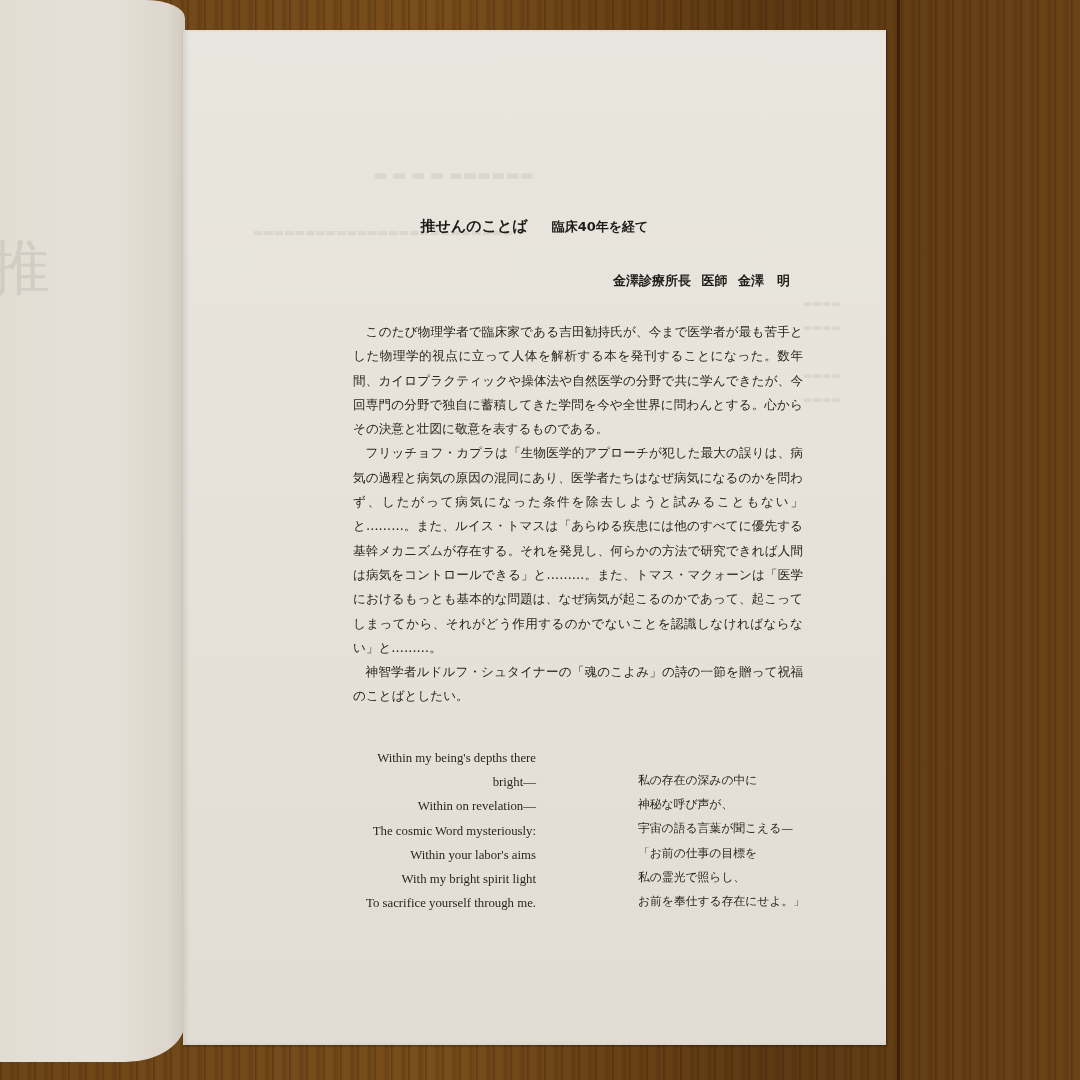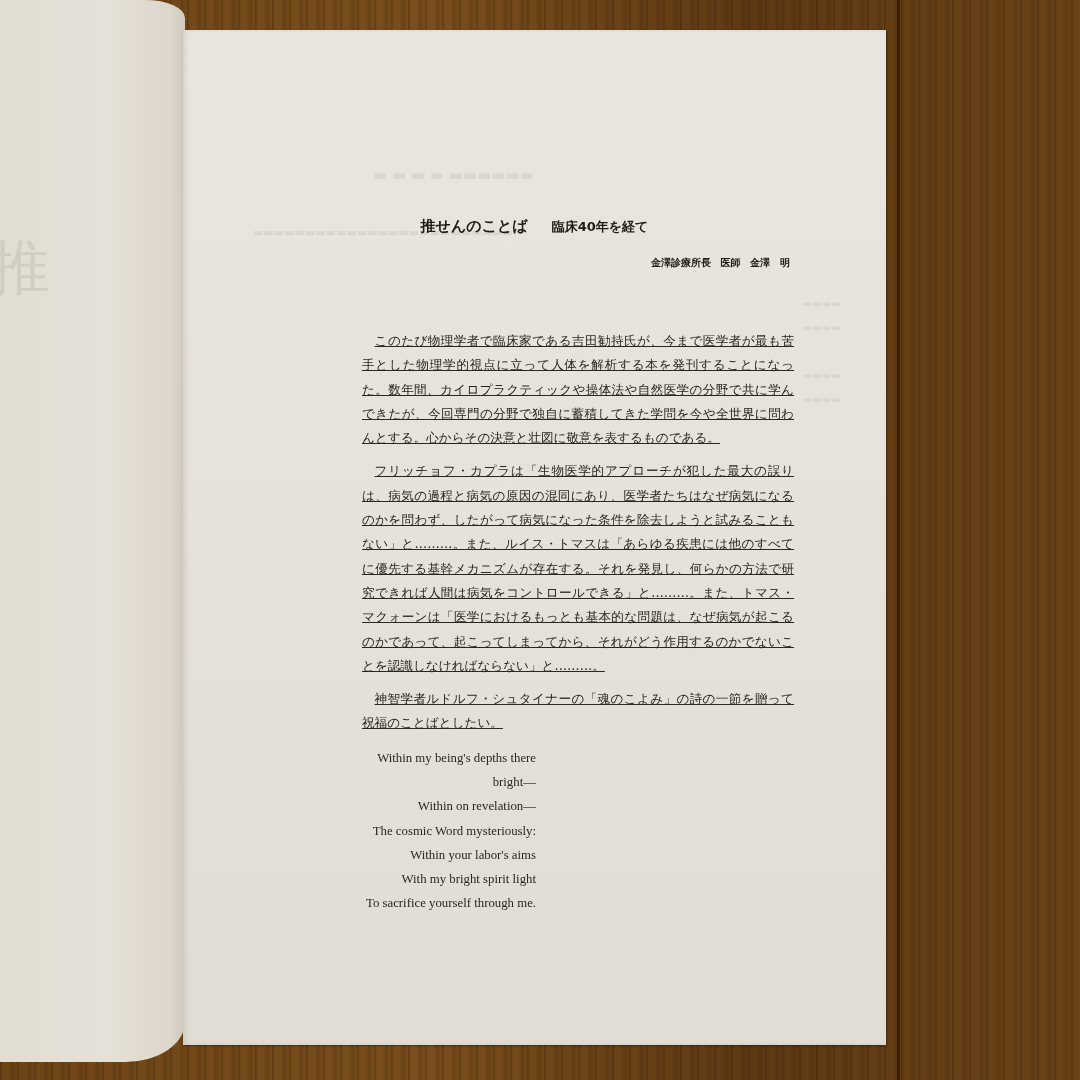--- a/index.html
+++ b/index.html
@@ -28,29 +28,29 @@
     box-shadow: 1px 1px 2px rgba(0,0,0,0.35), inset 3px 0 4px rgba(0,0,0,0.08);
   }
   .ghost { position:absolute; color:rgba(120,115,105,0.12); font-family:"DejaVu Sans", sans-serif; white-space:nowrap; }
   .title {
     position:absolute; top:186px; left:0; width:100%;
     text-align:center; color:#1f1c18; font-family:"DejaVu Sans", sans-serif; font-weight:bold;
   }
   .title .sub { font-size:15px; margin-right:24px; }
   .title .main { font-size:13px; }
   .author {
-    position:absolute; top:226px; right:96px; font-size:10px; font-weight:bold;
+    position:absolute; top:242px; right:96px; font-size:13px; font-weight:bold;
     color:#1f1c18; font-family:"DejaVu Sans", sans-serif; word-spacing:6px;
   }
   .body-text {
     position:absolute; left:170px; top:290px; width:450px;
     font-size:12.6px; line-height:24.3px; color:#2a2620; text-align:justify;
     font-family:"DejaVu Serif", serif;
   }
-  .body-text p { margin:9px; text-indent:1em;text-decoration:underline; }
+  .body-text p { margin:0; text-indent:1em; }
   .poem-en {
     position:absolute; left:183px; top:716px; font-size:12.8px; line-height:24.2px;
     color:#2a2620; font-family:"Liberation Serif", serif;text-align:right;
   }
   .poem-en div.indent { padding-left:3px; }
   .poem-ja {
     position:absolute; left:455px; top:738px; font-size:11.8px; line-height:24.2px;
     color:#2a2620; font-family:"DejaVu Serif", serif;
   }
   .line { white-space:nowrap; }
@@ -88,13 +88,21 @@
   <div class="poem-en">
     <div class="line">Within my being's depths there</div>
     <div class="line indent"> bright—</div>
     <div class="line">Within on revelation—</div>
     <div class="line">The cosmic Word mysteriously:</div>
     <div class="line">Within your labor's aims</div>
     <div class="line">With my bright spirit light</div>
     <div class="line">To sacrifice yourself through me.</div>
   </div>
 
+  <div class="poem-ja">
+    <div class="line">私の存在の深みの中に</div>
+    <div class="line">神秘な呼び声が、</div>
+    <div class="line">宇宙の語る言葉が聞こえる—</div>
+    <div class="line">「お前の仕事の目標を</div>
+    <div class="line">私の霊光で照らし、</div>
+    <div class="line">お前を奉仕する存在にせよ。」</div>
+  </div>
 </div>
 
 </body></html>

